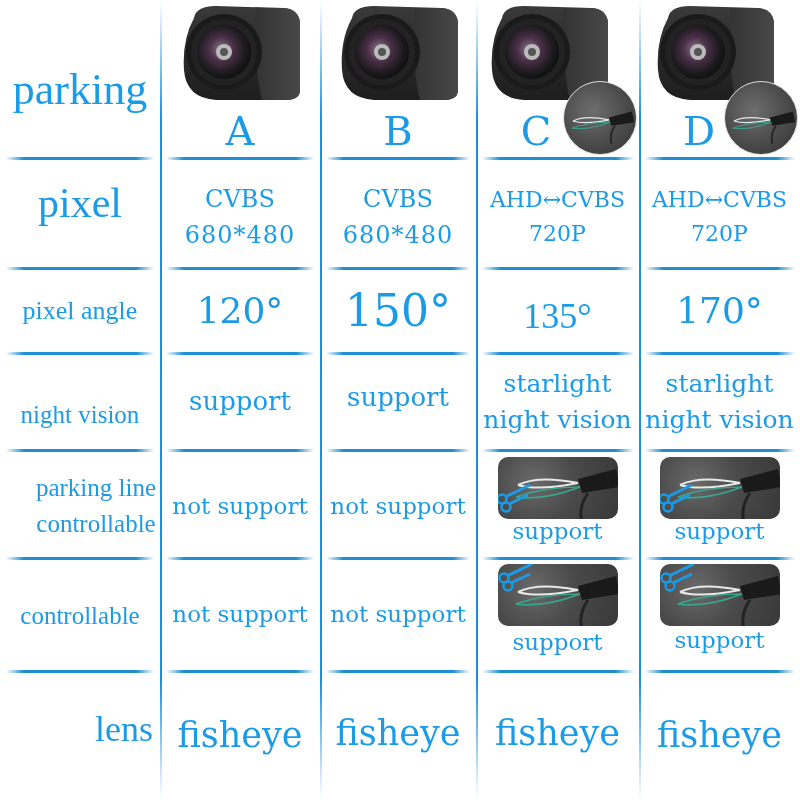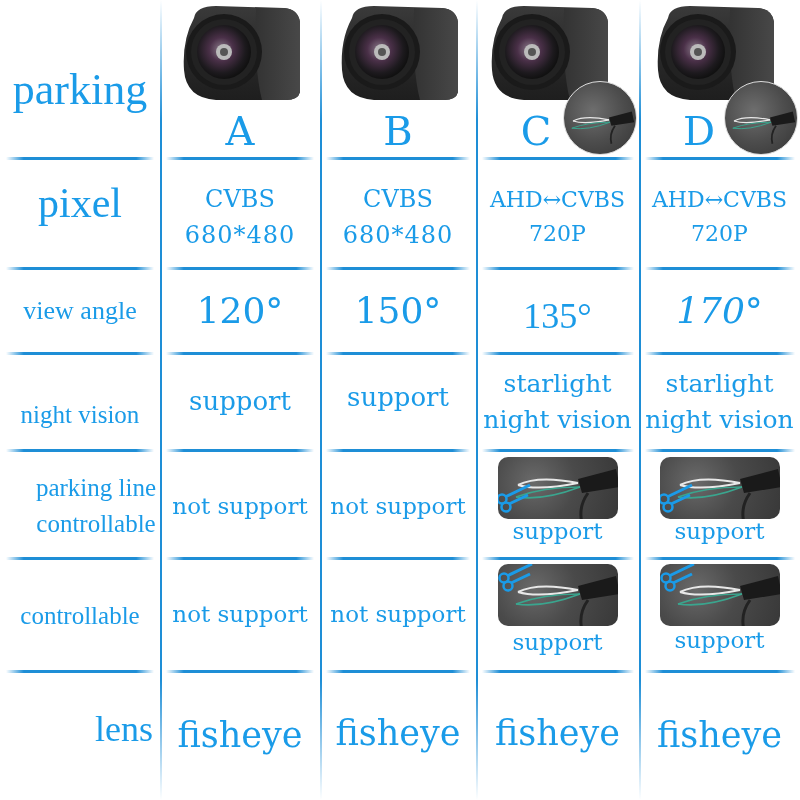--- a/index.html
+++ b/index.html
@@ -178,32 +178,32 @@
 <div class="cell" style="left:476px; top:172px; width:163px; height:90px; font-size:22px; line-height:1.55;">
   <span>AHD↔CVBS</span>
   <span>720P</span>
 </div>
 <div class="cell" style="left:639px; top:172px; width:161px; height:90px; font-size:22px; line-height:1.55;">
   <span>AHD↔CVBS</span>
   <span>720P</span>
 </div>
 
 <div class="cell label" style="left:0; top:270px; width:160px; height:82px; font-size:26px;">
-  <span>view angle</span>
+  <span>pixel angle</span>
 </div>
 <div class="cell" style="left:160px; top:270px; width:160px; height:82px; font-size:36px;">
   <span>120°</span>
 </div>
-<div class="cell" style="left:320px; top:270px; width:156px; height:82px; font-size:36px;">
+<div class="cell" style="left:320px; top:270px; width:156px; height:82px; font-size:44px;">
   <span>150°</span>
 </div>
 <div class="cell" style="left:476px; top:276px; width:163px; height:82px; font-size:36px;font-family:Liberation Serif, serif;">
   <span>135°</span>
 </div>
-<div class="cell" style="left:639px; top:270px; width:161px; height:82px; font-size:36px;font-style:italic;">
+<div class="cell" style="left:639px; top:270px; width:161px; height:82px; font-size:36px;">
   <span>170°</span>
 </div>
 
 <div class="cell label" style="left:0; top:375px; width:160px; height:80px; font-size:25px;">
   <span>night vision</span>
 </div>
 <div class="cell" style="left:160px; top:362px; width:160px; height:80px; font-size:26px;">
   <span>support</span>
 </div>
 <div class="cell" style="left:320px; top:358px; width:156px; height:80px; font-size:26px;">

